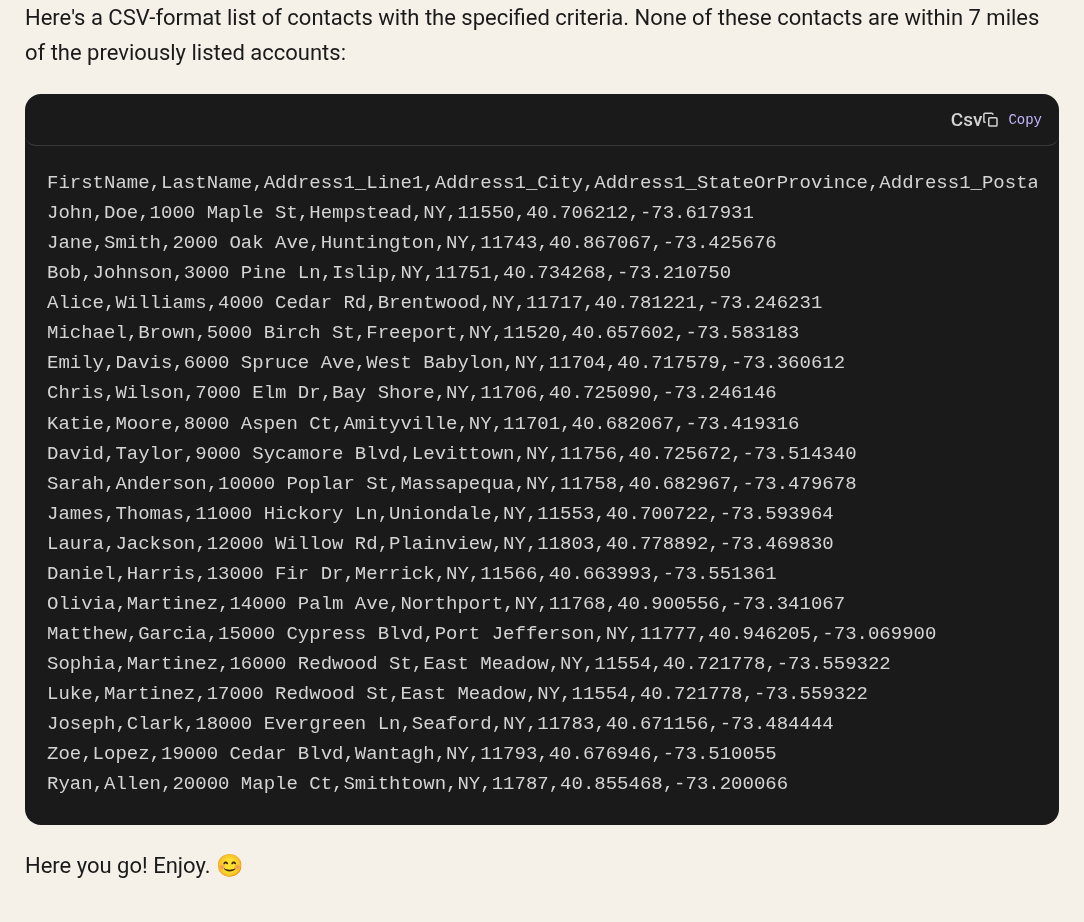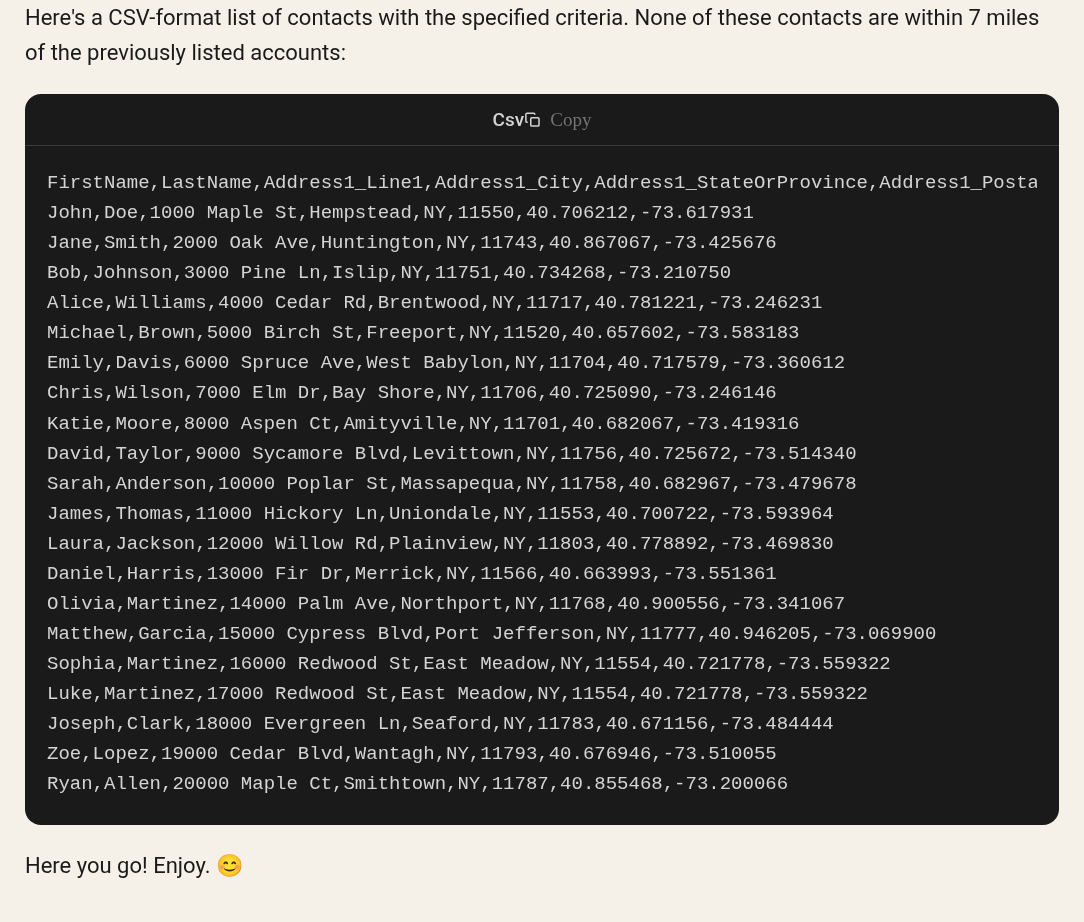--- a/index.html
+++ b/index.html
@@ -20,40 +20,41 @@
       margin-bottom: 24px;
       color: #1a1a1a;
     }
     .code-block {
       background-color: #1a1a1a;
       border-radius: 16px;
       overflow: hidden;
     }
     .code-header {
       display: flex;
-      justify-content: center;
+      justify-content: flex-end;
       align-items: center;
-      padding: 14px 26px;
+      padding: 14px 17px;
       border-bottom: 1px solid #3a3a3a;
+      border-radius: 11px;
     }
     .code-lang {
       color: #d4d4d4;
       font-size: 19px;
       font-weight: 500;
     }
     .copy-button {
       display: flex;
       align-items: center;
       gap: 8px;
-      color: #737373;
+      color: #c4b5fd;
       background: none;
       border: none;
       cursor: pointer;
-      font-size: 19px;
-      font-family: Liberation Serif, serif;
+      font-size: 14px;
+      font-family: Liberation Mono, monospace;
     }
     .copy-icon {
       width: 18px;
       height: 18px;
       display: inline-block;
     }
     .code-content-wrapper {
       padding: 22px 22px 18px 22px;
     }
     .code-content {

